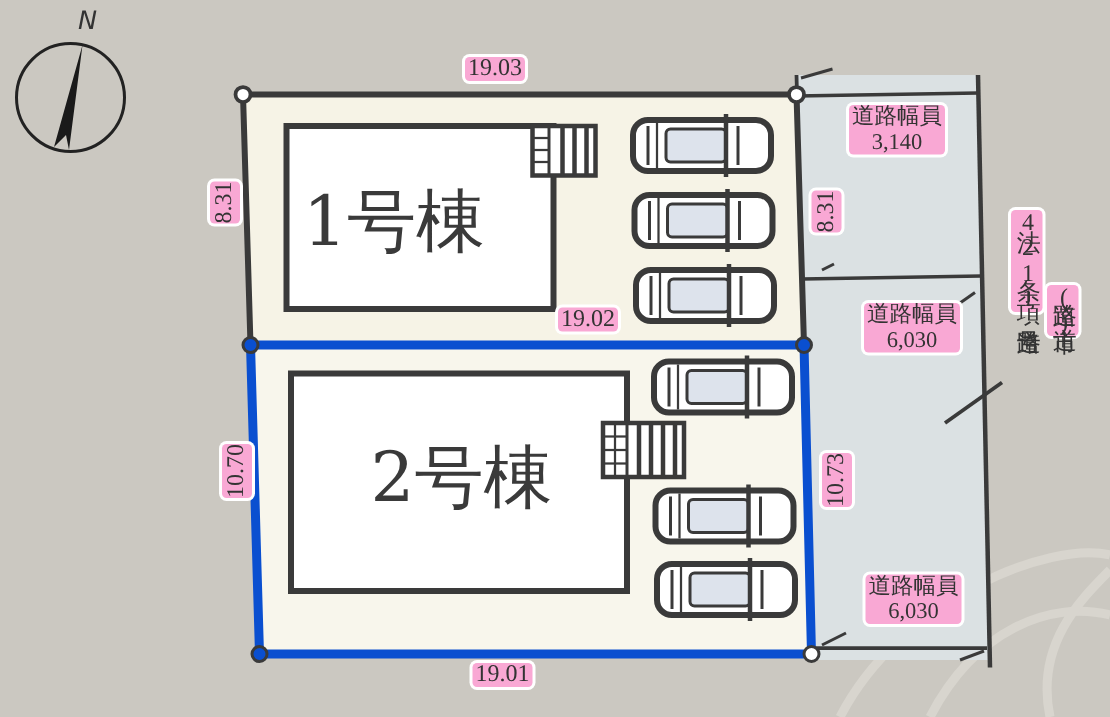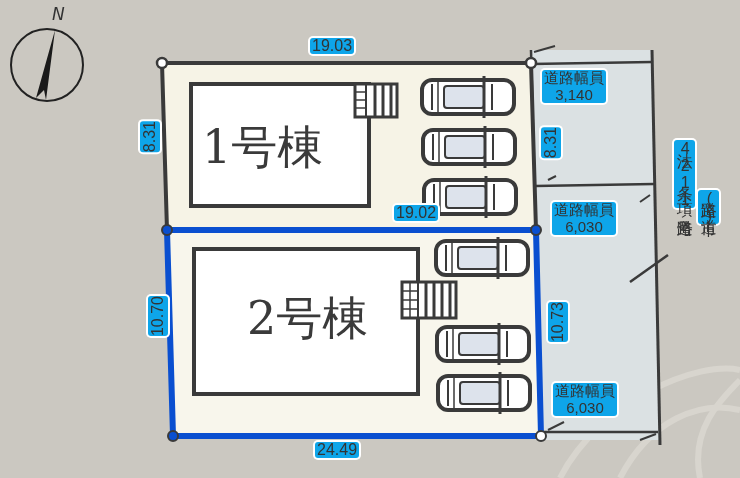--- a/index.html
+++ b/index.html
@@ -1,25 +1,25 @@
 <!DOCTYPE html>
 <html><head>
 <meta charset="utf-8">
 <style>
   html, body { margin:0; padding:0; }
   body { width:740px; height:478px; background:#cbc8c1; position:relative; overflow:hidden;
          font-family:"DejaVu Serif","Liberation Serif",serif; }
   svg { position:absolute; left:0; top:0; }
-  .lbl { position:absolute; color:#333; background:#0ea5e9; border-radius:3px; padding:0 2px;
-         font-family:Liberation Sans, sans-serif; line-height:1; white-space:nowrap;
+  .lbl { position:absolute; color:#333; background:#f9a8d4; border-radius:3px; padding:0 2px;
+         font-family:Liberation Serif, serif; line-height:1; white-space:nowrap;
          box-shadow:0 0 0 2px #fff; }
   .dim { font-size:16px; }
   .vert { writing-mode:vertical-rl; }
   .bldg { position:absolute; color:#3a3a3a; font-size:46px; letter-spacing:0; line-height:1; }
-  .road { font-size:15px; text-align:center; line-height:1.1; }
+  .road { font-size:15px; text-align:center; line-height:1.1;margin-left:24px; }
   .law { font-size:16px; line-height:1.05; }
 </style>
 </head>
 <body>
 
 <svg width="740" height="478" viewBox="0 0 740 478">
 
   <g stroke="#dcd9d2" stroke-width="6" fill="none" opacity="0.8">
     <path d="M560 478 C600 400 700 360 740 370"></path>
     <path d="M620 478 C650 420 700 400 740 410"></path>
@@ -100,22 +100,22 @@
     <polygon points="55,30 36,98 44,90 46,100" fill="#1a1a1a"></polygon>
   </g>
 </svg>
 
 <span class="lbl" style="left:50px;top:6px;font-family:'DejaVu Sans',sans-serif;font-style:italic;font-size:17px;background:transparent;box-shadow:none;">N</span>
 
 <span class="bldg" style="left:202px;top:124px;">1号棟</span>
 <span class="bldg" style="left:247px;top:295px;">2号棟</span>
 
 <span class="lbl dim" style="left:310px;top:38px;">19.03</span>
-<span class="lbl dim" style="left:394px;top:205px;">19.02</span>
-<span class="lbl dim" style="left:315px;top:442px;">24.49</span>
+<span class="lbl dim" style="left:372px;top:205px;">19.02</span>
+<span class="lbl dim" style="left:315px;top:442px;">19.01</span>
 <span class="lbl dim vert" style="left:140px;top:121px;transform:rotate(180deg);">8.31</span>
 <span class="lbl dim vert" style="left:148px;top:296px;transform:rotate(180deg);">10.70</span>
 <span class="lbl dim vert" style="left:541px;top:127px;transform:rotate(180deg);">8.31</span>
 <span class="lbl dim vert" style="left:548px;top:302px;transform:rotate(180deg);">10.73</span>
 
 <div class="lbl road" style="left:542px;top:70px;">
   <div>道路幅員</div>
   <div>3,140</div>
 </div>
 <div class="lbl road" style="left:552px;top:202px;">

